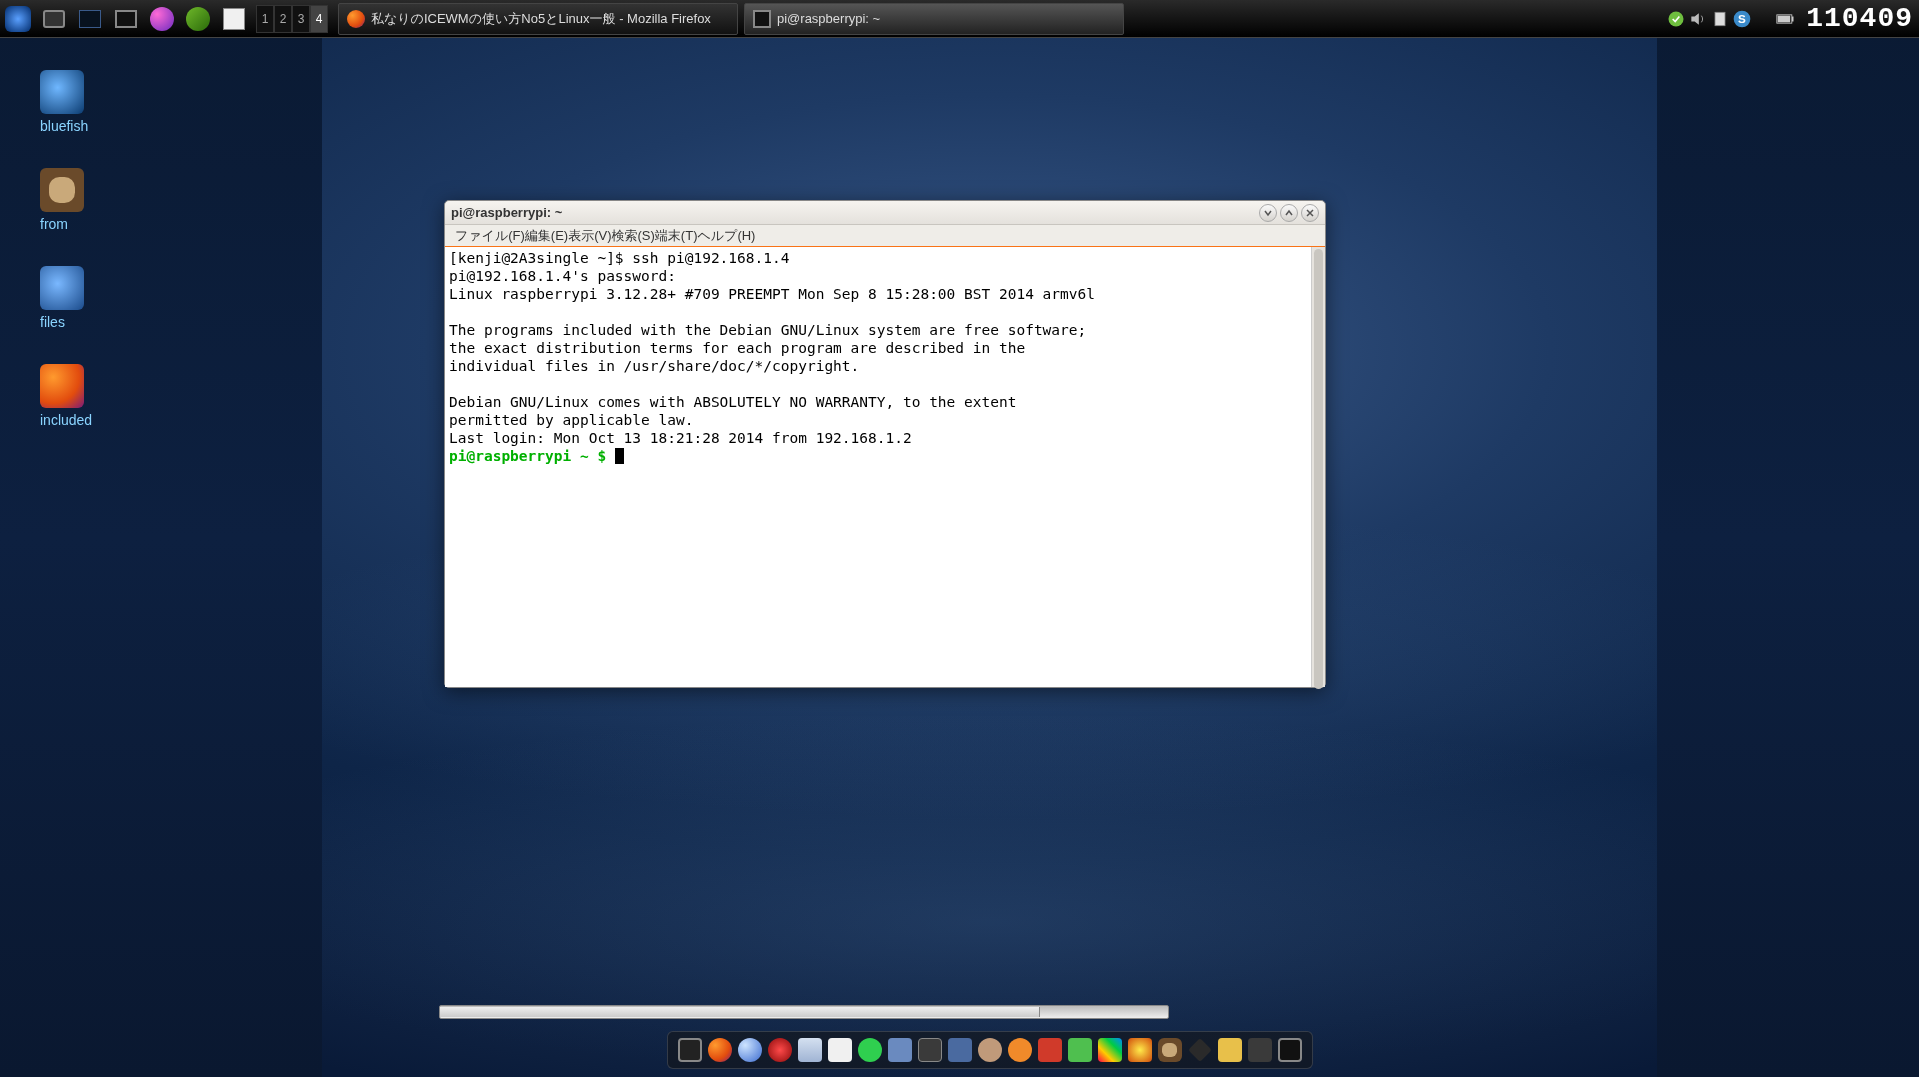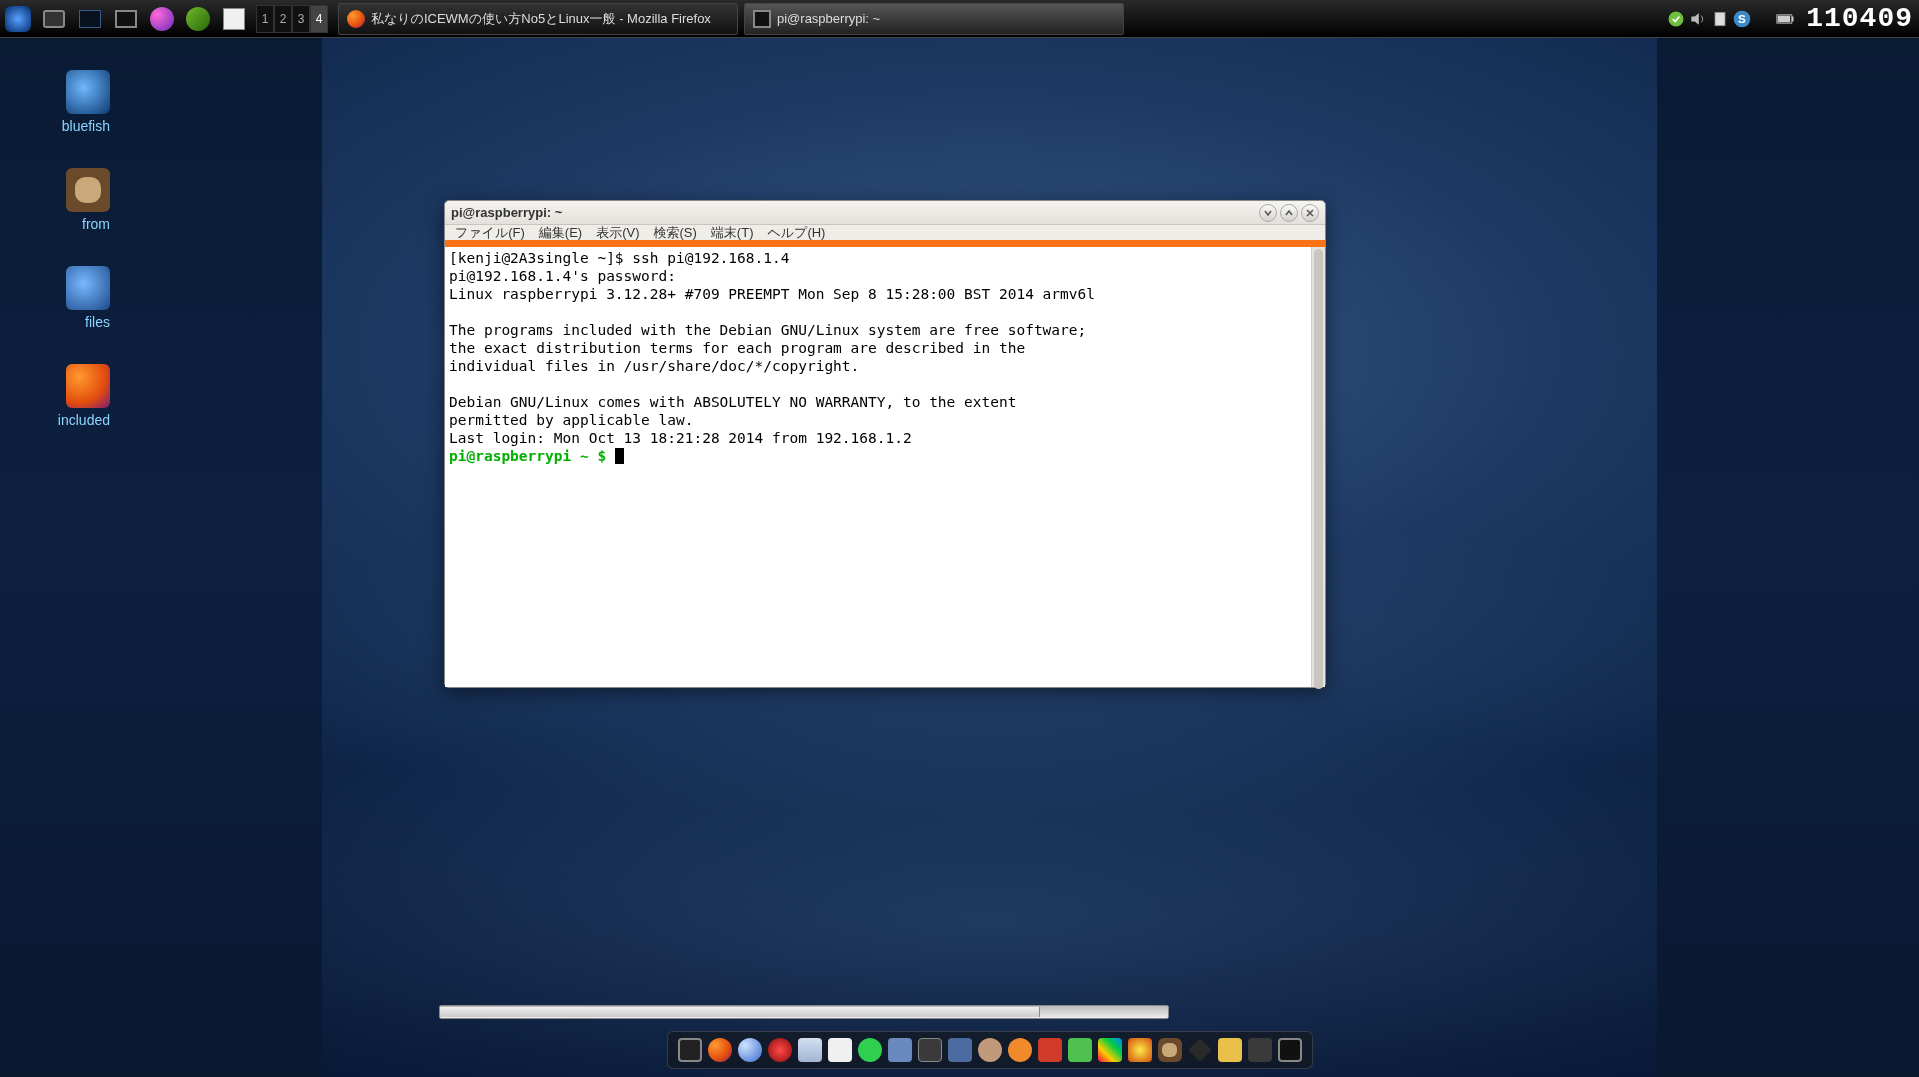--- a/index.html
+++ b/index.html
@@ -51,21 +51,21 @@
     padding-right: 6px;
   }
   .tray-icon { width: 20px; height: 20px; display:flex; align-items:center; justify-content:center; }
   .clock { color: #fff; font-family: Liberation Mono, monospace; font-size: 28px; letter-spacing: 1px; margin-left: 8px; font-weight: bold; }
   
   .outer-icons {
     position: absolute; top: 70px; left: 40px;
     display: flex; flex-direction: column; gap: 34px;
   }
   .outer-icon {
-    width: 70px; display: flex; flex-direction: column; align-items: flex-end; gap: 4px;
+    width: 70px; display: flex; flex-direction: column; align-items: flex-start; gap: 4px;
     cursor: pointer;
   }
   .outer-icon .ic { width: 44px; height: 44px; border-radius: 6px; }
   .outer-icon .lbl { color: #8ad4ff; font-size: 14px; text-align: center; }
 
   
   .remote-desktop {
     position: absolute; top: 38px; left: 322px;
     width: 1335px; height: 1039px;
     background: radial-gradient(ellipse 120% 70% at 50% 30%, #3a5a8a 0%, #1e3a64 35%, #0e2548 70%, #091a38 100%);
@@ -96,23 +96,23 @@
   .term-title { font-size: 13px; color: #333; font-weight: bold; }
   .term-ctrls { margin-left: auto; display: flex; gap: 3px; }
   .term-ctrl {
     width: 18px; height: 18px; border-radius: 9px;
     background: linear-gradient(180deg,#fafafa,#d6d3ce);
     border: 1px solid #aaa;
     display:flex; align-items:center; justify-content:center;
     font-size: 10px; color:#555; cursor:pointer;
   }
   .term-menubar {
-    height: 22px; display: flex; align-items: center; gap: 14px;
+    height: 22px; display: flex; align-items: center; 
     background: #efede8; padding: 0 10px; font-size: 13px; color: #333;
-    border-bottom: 7px solid #f97316;
+    border-bottom: 1px solid #f97316;
   }
   .term-menubar span { cursor: pointer; }
   .term-body {
     background: #fff; padding: 2px 4px 76px 4px;
     font-family: "DejaVu Sans Mono", monospace;
     font-size: 14.5px; line-height: 18px; color: #000;
     white-space: pre; position: relative;
     min-height: 440px;
   }
   .term-body .prompt-green { color: #00b000; font-weight: bold; }

